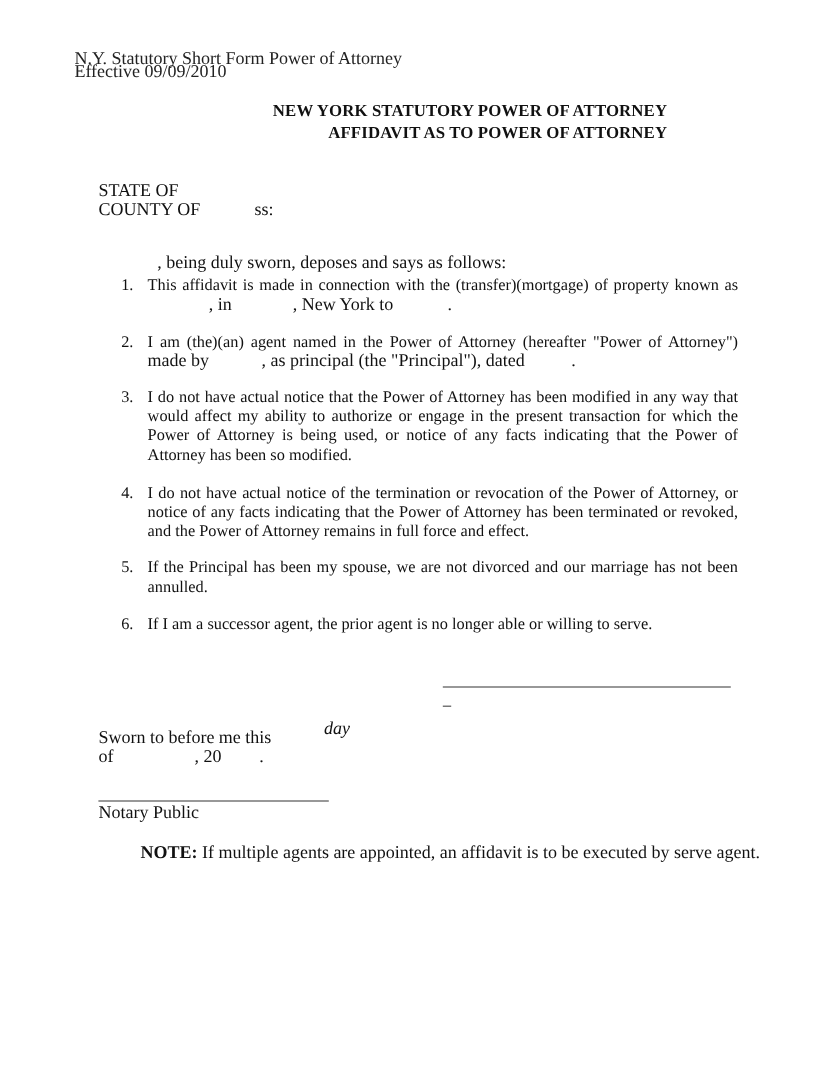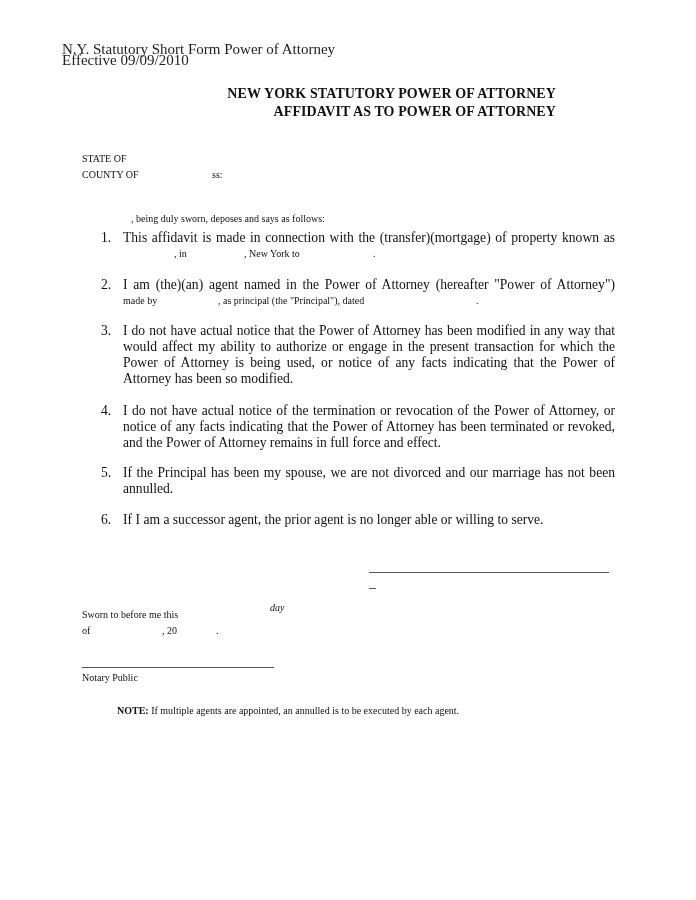--- a/index.html
+++ b/index.html
@@ -6,21 +6,21 @@
     body {
       width: 696px; height: 900px; position: relative; overflow: hidden;
       font-family: "Liberation Serif", "DejaVu Serif", serif; color: #111111;
     }
     .abs { position: absolute; white-space: nowrap; }
     .hdr { font-size: 15px; line-height: 12px; left: 62px; color: #222; }
     .title {
       left: 0; width: 556px; text-align: right; font-weight: bold;
       font-size: 14px; line-height: 19px; letter-spacing: 0.1px;
     }
-    .body { font-size: 10px; line-height: 16px; }
+    .body { font-size: 15px; line-height: 16px; }
     .item { position: absolute; left: 101px; width: 514px; font-size: 13.6px; line-height: 16px; }
     .item .num { position: absolute; left: 0; top: 0; }
     .item .txt { margin-left: 22px; text-align: justify; text-align-last: left; }
     .item .txt.just-last { text-align-last: justify; }
     .line { position: absolute; height: 0; border-top: 1px solid #555; }
   </style>
 </head>
 <body>
 
 <div class="abs hdr" style="top:43px;">N.Y. Statutory Short Form Power of Attorney</div>
@@ -77,14 +77,14 @@
 <div class="abs body" style="left:82px; top:607px;">Sworn to before me this</div>
 <div class="abs body" style="left:270px; top:600px;font-style:italic;">day</div>
 <div class="abs body" style="left:82px; top:623px;">of</div>
 <div class="abs body" style="left:146px; top:623px;margin-left:16px;">, 20</div>
 <div class="abs body" style="left:216px; top:623px;">.</div>
 
 <div class="line" style="left:82px; top:667px; width:192px;"></div>
 <div class="abs body" style="left:82px; top:670px;">Notary Public</div>
 
 <div class="abs body" style="left:117px; top:703px;">
-  <b>NOTE:</b><span> If multiple agents are appointed, an annulled is to be executed by each agent.</span>
+  <b>NOTE:</b><span> If multiple agents are appointed, an affidavit is to be executed by serve agent.</span>
 </div>
 
 </body></html>

